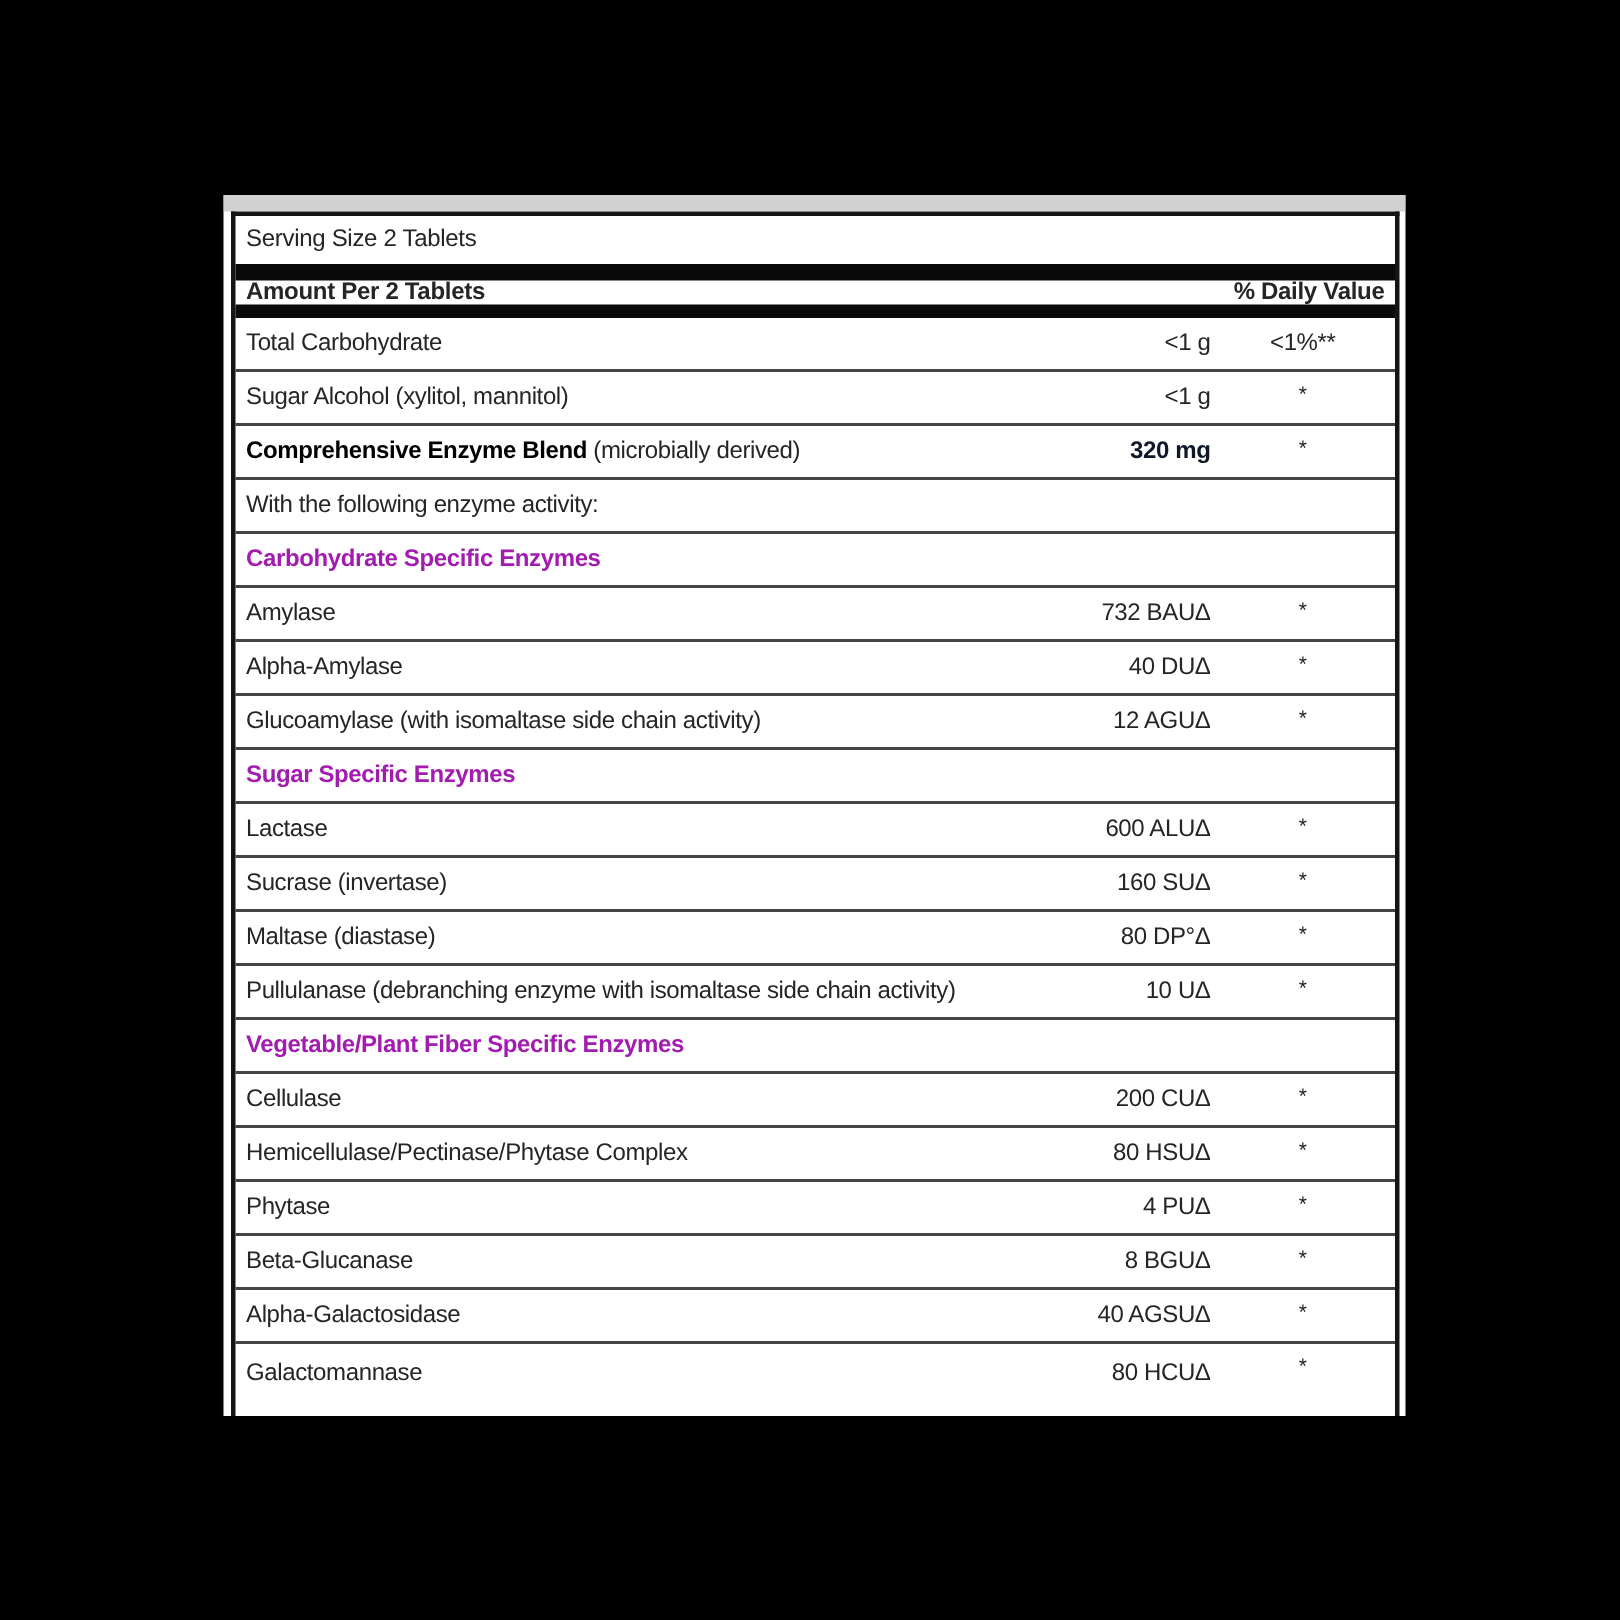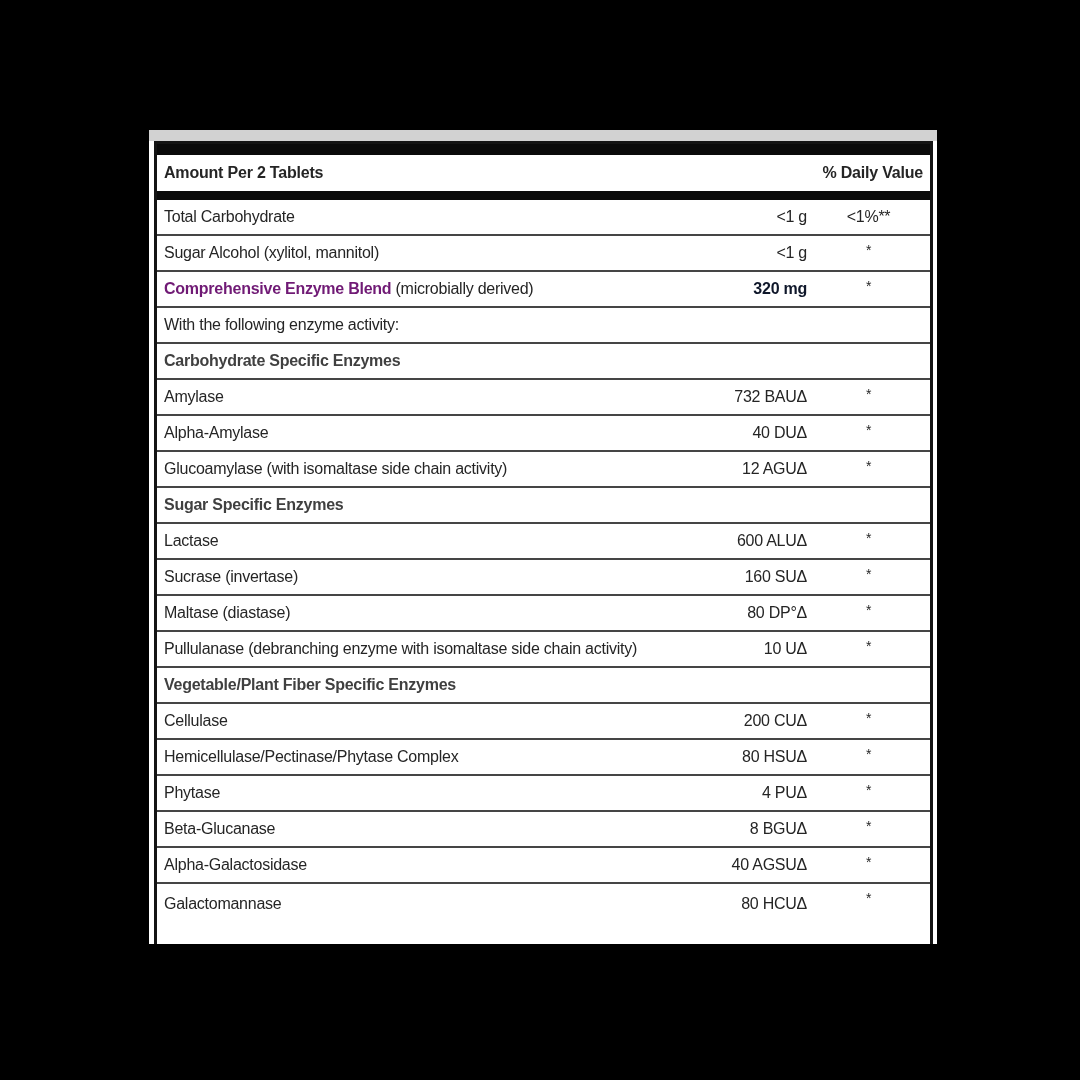--- a/index.html
+++ b/index.html
@@ -18,46 +18,49 @@
     box-sizing:border-box;border:3px solid #141414;border-bottom:none;background:#fff;
   }
   .serving-row{
     height:32px;display:flex;align-items:center;padding-left:7px;
     font-size:16px;letter-spacing:-0.2px;
   }
   .bar{background:#0a0a0a;width:100%;}
   .bar.thick{height:11px;}
   .bar.medium{height:9px;}
   .header-row{
-    height:36px;display:flex;align-items:center;justify-content:space-between;
+    height:16px;display:flex;align-items:center;justify-content:space-between;
     font-weight:bold;font-size:16px;letter-spacing:-0.2px;
   }
   .header-row .left{padding-left:7px;}
   .header-row .right{padding-right:7px;}
   .rows{width:100%;}
   .row{
     height:36px;box-sizing:border-box;border-bottom:2px solid #454545;
     display:flex;align-items:center;font-size:16px;letter-spacing:-0.25px;
   }
   .row:last-child{border-bottom:none;height:40px;}
   .name{flex:1;padding-left:7px;white-space:nowrap;overflow:hidden;}
   .name.ind{}
-  .name b{color:#701a75;}
-  .row.section .name{font-weight:bold;color:#404040;}
+  .name b{color:#000000;}
+  .row.section .name{font-weight:bold;color:#a21caf;}
   .amt{width:120px;text-align:right;white-space:nowrap;}
   .amt.b{font-weight:bold;color:#0f172a;}
   .dv{width:123px;text-align:center;}
   .dv.star{align-self:flex-start;padding-top:6px;font-size:14px;}
 </style>
 </head>
 <body>
 
 <div class="label-wrap">
   <div class="top-strip"></div>
   <div class="panel">
+    <div class="serving-row">
+      <span>Serving Size 2 Tablets</span>
+    </div>
     <div class="bar thick"></div>
     <div class="header-row">
       <span class="left">Amount Per 2 Tablets</span>
       <span class="right">% Daily Value</span>
     </div>
     <div class="bar medium"></div>
     <div class="rows" id="rows">
         <div class="row nutrient">
           <span class="name">Total Carbohydrate</span>
           <span class="amt">&lt;1 g</span>

